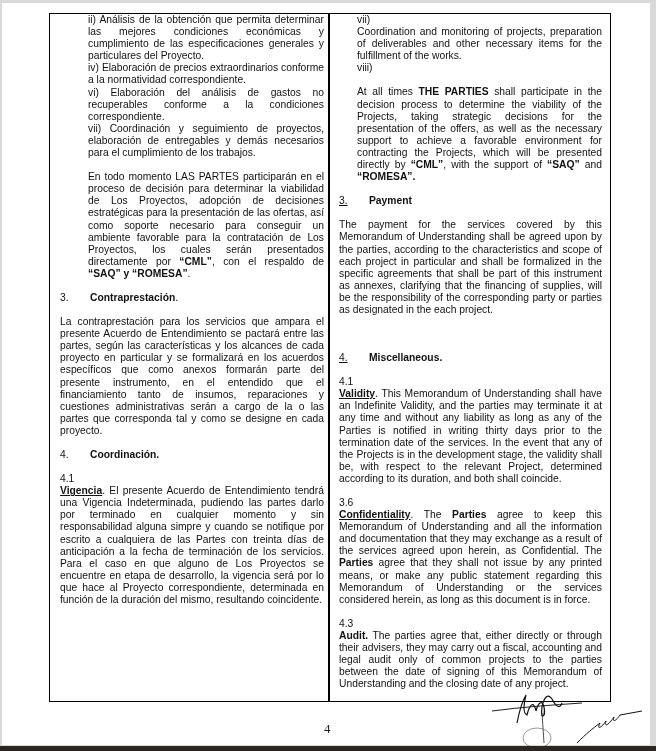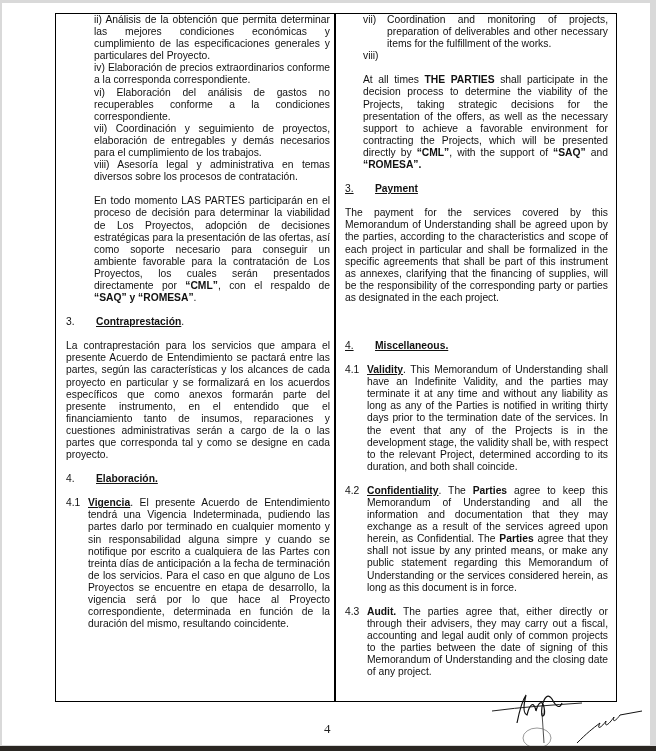--- a/index.html
+++ b/index.html
@@ -1,65 +1,64 @@
 <!DOCTYPE html>
 <html><head>
 <meta charset="utf-8">
 <style>
   html,body{margin:0;padding:0;}
   body{width:656px;height:751px;background:#d9d9d9;position:relative;overflow:hidden;font-family:"Liberation Sans",sans-serif;color:#111;}
   .page{position:absolute;left:2px;top:3px;width:648px;height:742px;background:#fff;}
   .bottom-bar{position:absolute;left:0;top:746px;width:656px;height:5px;background:#2a2622;}
-  .table{position:absolute;left:53px;top:10px;width:562px;height:689px;border:1.5px solid #000;box-sizing:border-box;}
+  .table{position:absolute;left:47px;top:10px;width:562px;height:689px;border:1.5px solid #000;box-sizing:border-box;}
   .divider{position:absolute;left:278px;top:0;width:1.5px;height:100%;background:#000;}
   .col{position:absolute;top:0;font-size:10.3px;line-height:12.1px;text-align:justify;}
   .col-left{left:10px;width:264px;}
   .col-right{left:289px;width:263px;}
   p{margin:0;}
   .indent{padding-left:28px;}
   .gap{height:12px;}
   .heading{display:flex;font-size:10.3px;}
   .heading .num{width:30px;}
-  .heading .ttl{font-weight:bold;text-decoration:underline;}
-  .num-hang{display:flex;}
+  .heading .ttl{font-weight:bold;}
+  .num-hang{display:flex;flex-direction:column;}
   .num-hang .n{width:22px;flex:none;}
   .num-hang .t{flex:1;text-align:justify;}
   b{font-weight:bold;}
   .pageno{position:absolute;left:322px;top:718px;font-family:"Liberation Serif",serif;font-size:13px;color:#222;}
   .sig{position:absolute;left:480px;top:690px;}
 </style>
 </head>
 <body>
 
 <div class="page">
   <div class="table">
     <div class="divider"></div>
 
     <div class="col col-left">
       <div class="indent">
         <p>ii) Análisis de la obtención que permita determinar las mejores condiciones económicas y cumplimiento de las especificaciones generales y particulares del Proyecto.</p>
-        <p>iv) Elaboración de precios extraordinarios conforme a la corresponda correspondiente.</p>
+        <p>iv) Elaboración de precios extraordinarios conforme a la normatividad correspondiente.</p>
         <p>vi) Elaboración del análisis de gastos no recuperables conforme a la condiciones correspondiente.</p>
         <p>vii) Coordinación y seguimiento de proyectos, elaboración de entregables y demás necesarios para el cumplimiento de los trabajos.</p>
-        <p>viii) Asesoría legal y administrativa en temas diversos sobre los procesos de contratación.</p>
         <div class="gap"></div>
         <p><span>En todo momento LAS PARTES participarán en el proceso de decisión para determinar la viabilidad de Los Proyectos, adopción de decisiones estratégicas para la presentación de las ofertas, así como soporte necesario para conseguir un ambiente favorable para la contratación de Los Proyectos, los cuales serán presentados directamente por </span><b>“CML”</b><span>, con el respaldo de </span><b>“SAQ” y “ROMESA”</b><span>.</span></p>
       </div>
       <div class="gap"></div>
       <div class="heading">
         <span class="num">3.</span>
           <span class="ttl">Contraprestación</span>
           <span>.</span>
       </div>
       <div class="gap"></div>
       <p>La contraprestación para los servicios que ampara el presente Acuerdo de Entendimiento se pactará entre las partes, según las características y los alcances de cada proyecto en particular y se formalizará en los acuerdos específicos que como anexos formarán parte del presente instrumento, en el entendido que el financiamiento tanto de insumos, reparaciones y cuestiones administrativas serán a cargo de la o las partes que corresponda tal y como se designe en cada proyecto.</p>
       <div class="gap"></div>
       <div class="heading">
         <span class="num">4.</span>
-          <span class="ttl">Elaboración.</span>
+          <span class="ttl">Coordinación.</span>
       </div>
       <div class="gap"></div>
       <div class="num-hang">
         <span class="n">4.1</span>
         <span class="t"><b style="text-decoration:underline">Vigencia</b><span>. El presente Acuerdo de Entendimiento tendrá una Vigencia Indeterminada, pudiendo las partes darlo por terminado en cualquier momento y sin responsabilidad alguna simpre y cuando se notifique por escrito a cualquiera de las Partes con treinta días de anticipación a la fecha de terminación de los servicios. Para el caso en que alguno de Los Proyectos se encuentre en etapa de desarrollo, la vigencia será por lo que hace al Proyecto correspondiente, determinada en función de la duración del mismo, resultando coincidente.</span></span>
       </div>
     </div>
 
     <div class="col col-right">
       <div class="num-hang" style="padding-left:18px">
@@ -85,21 +84,21 @@
         <span class="num" style="text-decoration:underline">4.</span>
           <span class="ttl">Miscellaneous.</span>
       </div>
       <div class="gap"></div>
       <div class="num-hang">
         <span class="n">4.1</span>
         <span class="t"><b style="text-decoration:underline">Validity</b><span>. This Memorandum of Understanding shall have an Indefinite Validity, and the parties may terminate it at any time and without any liability as long as any of the Parties is notified in writing thirty days prior to the termination date of the services. In the event that any of the Projects is in the development stage, the validity shall be, with respect to the relevant Project, determined according to its duration, and both shall coincide.</span></span>
       </div>
       <div class="gap"></div>
       <div class="num-hang">
-        <span class="n">4.2</span>
+        <span class="n">3.6</span>
         <span class="t"><b style="text-decoration:underline">Confidentiality</b><span>. The </span><b>Parties</b><span> agree to keep this Memorandum of Understanding and all the information and documentation that they may exchange as a result of the services agreed upon herein, as Confidential. The </span><b>Parties</b><span> agree that they shall not issue by any printed means, or make any public statement regarding this Memorandum of Understanding or the services considered herein, as long as this document is in force.</span></span>
       </div>
       <div class="gap"></div>
       <div class="num-hang">
         <span class="n">4.3</span>
         <span class="t"><b style="">Audit.</b><span> The parties agree that, either directly or through their advisers, they may carry out a fiscal, accounting and legal audit only of common projects to the parties between the date of signing of this Memorandum of Understanding and the closing date of any project.</span></span>
       </div>
     </div>
   </div>
 

